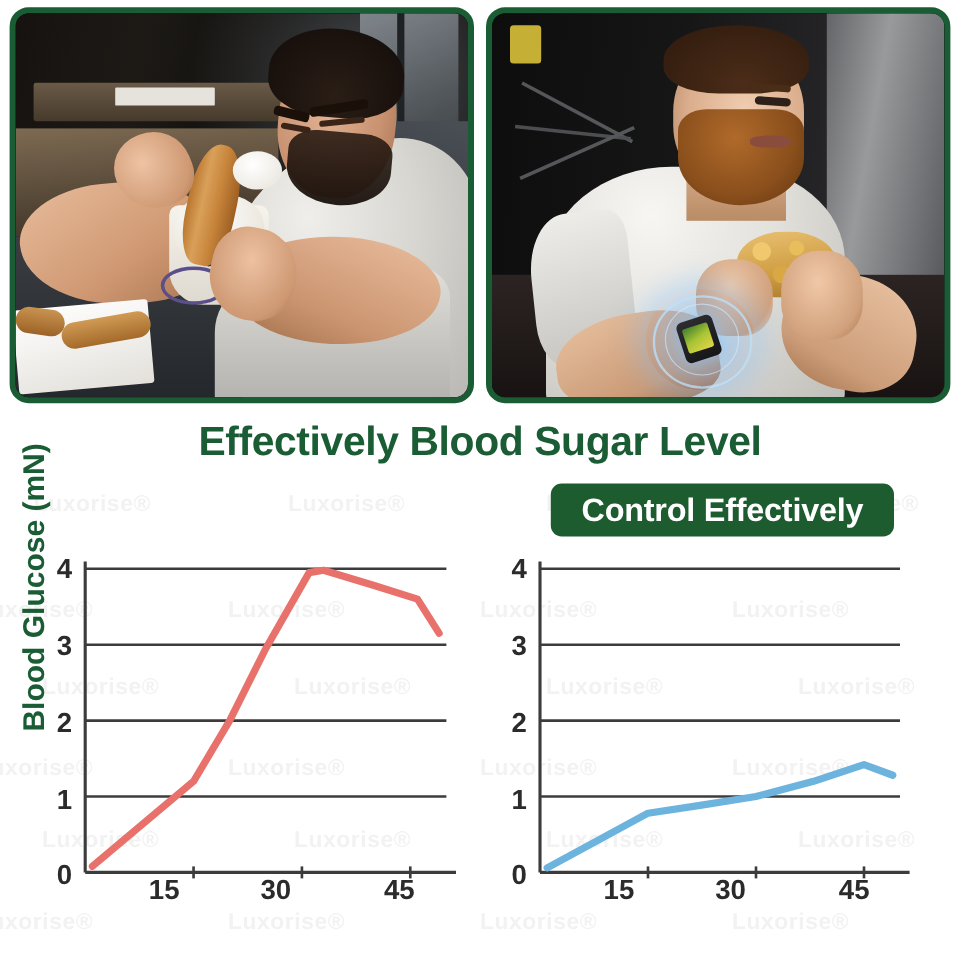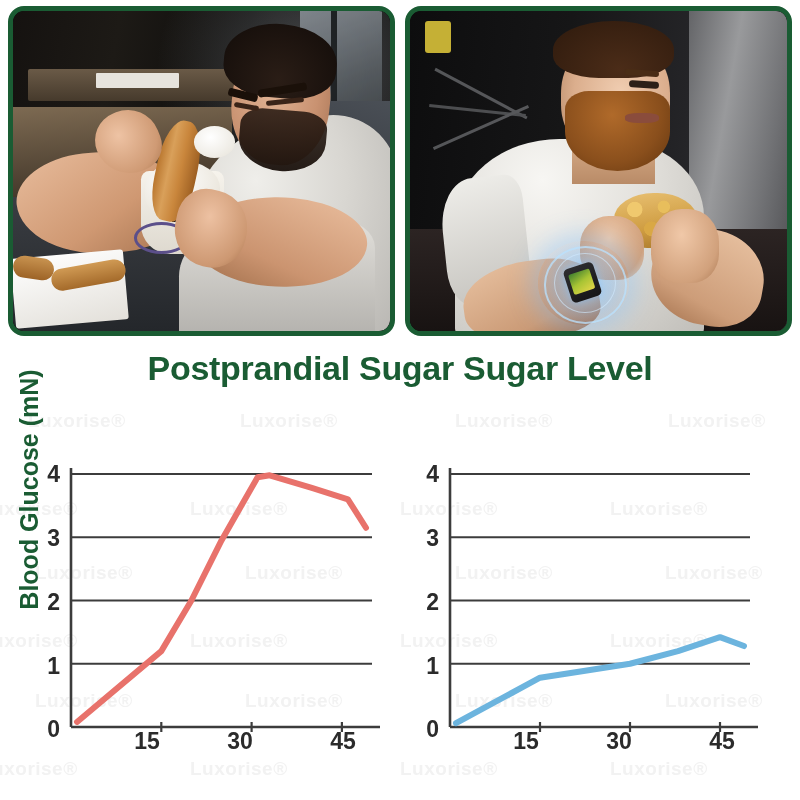--- a/index.html
+++ b/index.html
@@ -410,21 +410,20 @@
     font-family: "Liberation Sans", sans-serif;
     font-weight: 700;
     font-size: 26px;
   }
   .tick-label {
     position: absolute;
     color: #2b2b2b;
     font-family: "Liberation Sans", sans-serif;
     font-weight: 700;
     font-size: 23px;
-    text-align: center;
   }
   .ytick { width: 26px; text-align: right; }
   .xtick { width: 46px; }
 </style>
 </head>
 <body>
 
 <div id="page">
 
   <div class="photos">
@@ -526,22 +525,23 @@
     <div class="wm" style="left:245px; top:690px;">Luxorise®</div>
     <div class="wm" style="left:455px; top:690px;">Luxorise®</div>
     <div class="wm" style="left:665px; top:690px;">Luxorise®</div>
 
     <div class="wm" style="left:-20px; top:758px;">Luxorise®</div>
     <div class="wm" style="left:190px; top:758px;">Luxorise®</div>
     <div class="wm" style="left:400px; top:758px;">Luxorise®</div>
     <div class="wm" style="left:610px; top:758px;">Luxorise®</div>
   </div>
 
-  <div class="main-title">Postprandial Sugar Sugar Level</div>
-
+  <div class="main-title">Effectively Blood Sugar Level</div>
+
+  <div class="badge">Control Effectively</div>
 
   <div class="chart-zone">
 
     <div class="axis-title-y">Blood Glucose (mN)</div>
 
     <svg id="plots" width="800" height="800" viewBox="0 0 800 800" style="position:absolute;left:0;top:0;">
         <g>
           <line x1="71" y1="663.75" x2="372" y2="663.75" stroke="#3c3c3c" stroke-width="2.2"></line>
           <line x1="71" y1="600.5" x2="372" y2="600.5" stroke="#3c3c3c" stroke-width="2.2"></line>
           <line x1="71" y1="537.25" x2="372" y2="537.25" stroke="#3c3c3c" stroke-width="2.2"></line>

